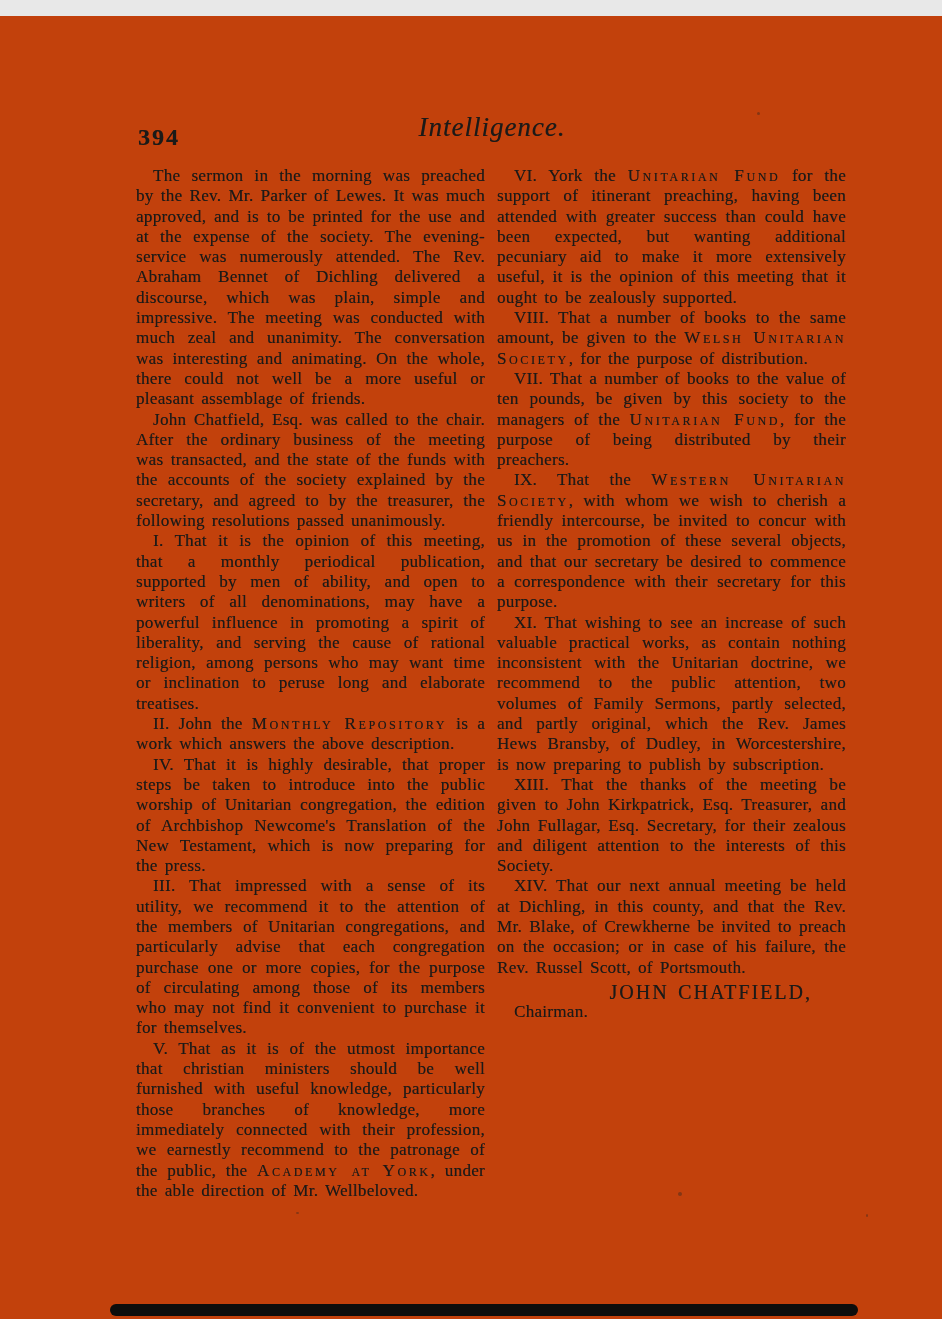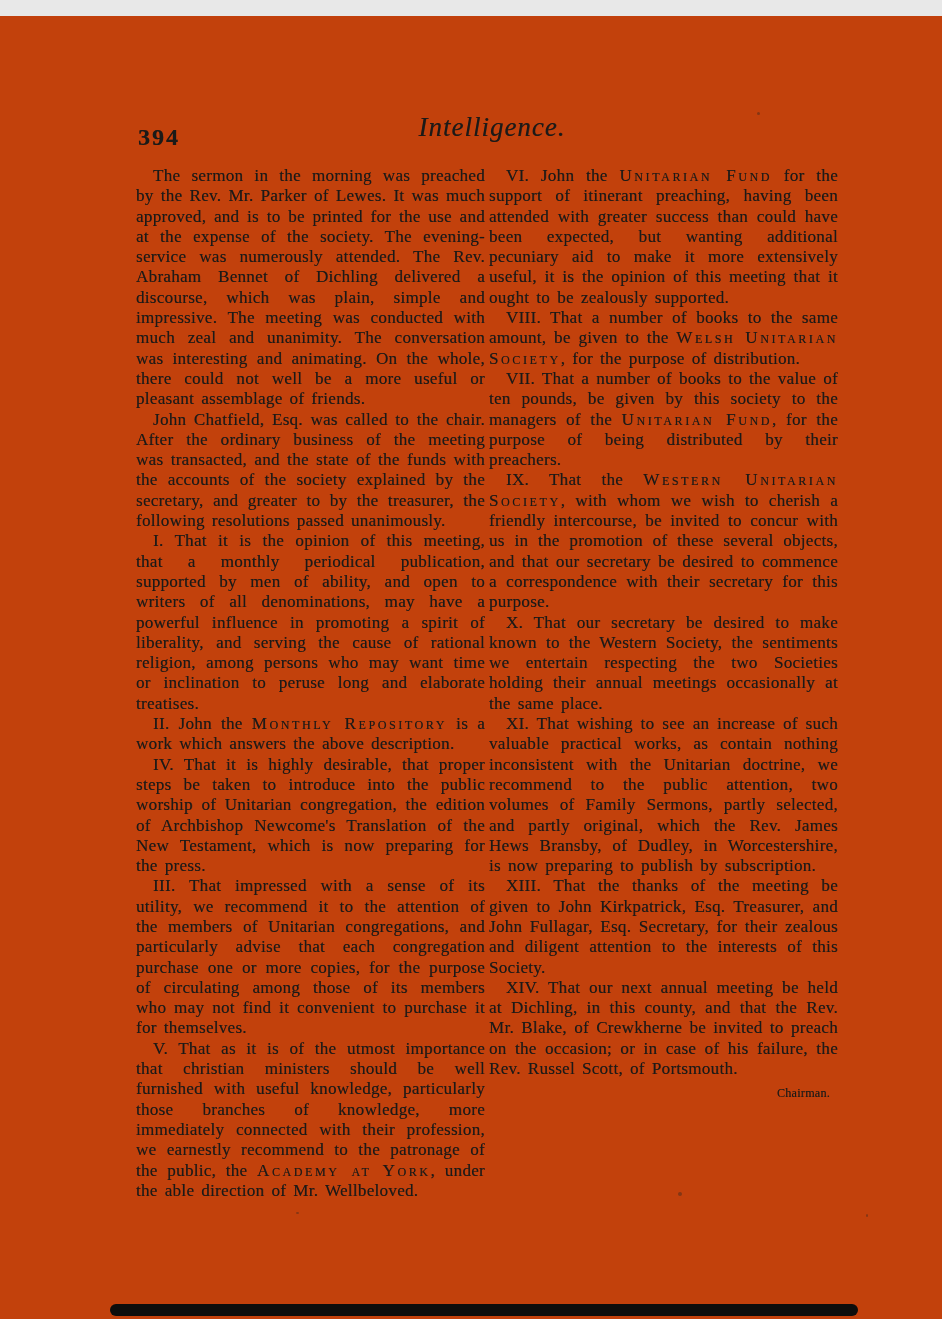--- a/index.html
+++ b/index.html
@@ -18,40 +18,40 @@
     text-shadow:0.3px 0.3px 0.5px rgba(30,28,25,.6);
   }
   .running-title{
     position:absolute;left:136px;top:96px;width:712px;
     text-align:center;font-style:italic;font-size:27px;
     letter-spacing:1px;
     text-shadow:0.3px 0.3px 0.5px rgba(30,28,25,.55);
   }
   .columns{
     position:absolute;left:136px;top:150px;width:712px;
-    display:flex;gap:4px;
+    display:flex;gap:12px;
   }
   .col{
     width:349px;
     font-size:17px;line-height:20.3px;
     text-align:justify;
     letter-spacing:0.3px;word-spacing:2.5px;
     text-shadow:0.3px 0.3px 0.45px rgba(30,28,25,.55);
   }
   .col p.para{margin:0;text-indent:17px;}
   .sc{font-variant:small-caps;letter-spacing:2.6px;}
   .it{}
   .signature-block{margin-top:4px;}
   .signature-name{
     text-align:right;padding-right:34px;
     font-size:20px;letter-spacing:2px;text-indent:0;
   }
   .signature-role{
-    text-align:right;padding-right:8px;
-    font-size:12px;text-indent:0;
+    text-align:left;padding-right:8px;
+    font-size:17px;text-indent:0;
   }
   .scan-bar{
     position:absolute;left:110px;top:1288px;
     width:748px;height:12px;background:#0d0d0c;
     border-radius:6px;
   }
   .speck{position:absolute;background:rgba(40,38,34,.4);border-radius:50%;}
   .speck.s1{left:757px;top:96px;width:3px;height:3px;}
   .speck.s2{left:678px;top:1176px;width:4px;height:4px;}
   .speck.s3{left:296px;top:1196px;width:3px;height:2px;}
@@ -62,39 +62,39 @@
 
 <div class="page">
 
   <div class="page-number">394</div>
 
   <div class="running-title">Intelligence.</div>
 
   <div class="columns">
     <div class="col">
         <p class="para"><span>The sermon in the morning was preached by the Rev. Mr. Parker of Lewes. It was much approved, and is to be printed for the use and at the expense of the society. The evening-service was numerously attended. The Rev. Abraham Bennet of Dichling delivered a discourse, which was plain, simple and impressive. The meeting was conducted with much zeal and unanimity. The conversation was interesting and animating. On the whole, there could not well be a more useful or pleasant assemblage of friends.</span></p>
-        <p class="para"><span>John Chatfield, Esq. was called to the chair. After the ordinary business of the meeting was transacted, and the state of the funds with the accounts of the society explained by the secretary, and greater to by the treasurer, the following resolutions passed unanimously.</span></p>
+        <p class="para"><span>John Chatfield, Esq. was called to the chair. After the ordinary business of the meeting was transacted, and the state of the funds with the accounts of the society explained by the secretary, and agreed to by the treasurer, the following resolutions passed unanimously.</span></p>
         <p class="para"><span>I. That it is the opinion of this meeting, that a monthly periodical publication, supported by men of ability, and open to writers of all denominations, may have a powerful influence in promoting a spirit of liberality, and serving the cause of rational religion, among persons who may want time or inclination to peruse long and elaborate treatises.</span></p>
         <p class="para"><span>II. John the </span><span class="sc">Monthly Repository</span><span> is a work which answers the above description.</span></p>
         <p class="para"><span>IV. That it is highly desirable, that proper steps be taken to introduce into the public worship of Unitarian congregation, the edition of Archbishop Newcome's Translation of the New Testament, which is now preparing for the press.</span></p>
         <p class="para"><span>III. That impressed with a sense of its utility, we recommend it to the attention of the members of Unitarian congregations, and particularly advise that each congregation purchase one or more copies, for the purpose of circulating among those of its members who may not find it convenient to purchase it for themselves.</span></p>
         <p class="para"><span>V. That as it is of the utmost importance that christian ministers should be well furnished with useful knowledge, particularly those branches of knowledge, more immediately connected with their profession, we earnestly recommend to the patronage of the public, the </span><span class="sc">Academy at York</span><span>, under the able direction of Mr. Wellbeloved.</span></p>
       </div>
 
     <div class="col">
 
-    <p class="para"><span>VI. John the </span><span class="sc">Unitarian Fund</span><span> for the support of itinerant preaching, having been attended with greater success than could have been expected, but wanting additional pecuniary aid to make it more extensively useful, it is the opinion of this meeting that it ought to be zealously supported.</span></p>
+    <p class="para"><span>VI. York the </span><span class="sc">Unitarian Fund</span><span> for the support of itinerant preaching, having been attended with greater success than could have been expected, but wanting additional pecuniary aid to make it more extensively useful, it is the opinion of this meeting that it ought to be zealously supported.</span></p>
         <p class="para"><span>VIII. That a number of books to the same amount, be given to the </span><span class="sc">Welsh Unitarian Society</span><span>, for the purpose of distribution.</span></p>
         <p class="para"><span>VII. That a number of books to the value of ten pounds, be given by this society to the managers of the </span><span class="sc">Unitarian Fund</span><span>, for the purpose of being distributed by their preachers.</span></p>
         <p class="para"><span>IX. That the </span><span class="sc">Western Unitarian Society</span><span>, with whom we wish to cherish a friendly intercourse, be invited to concur with us in the promotion of these several objects, and that our secretary be desired to commence a correspondence with their secretary for this purpose.</span></p>
-        <p class="para"><span>X. That our secretary be desired to make known to the Western Society, the sentiments we entertain respecting the two Societies holding their annual meetings occasionally at the same place.</span></p>
         <p class="para"><span>XI. That wishing to see an increase of such valuable practical works, as contain nothing inconsistent with the Unitarian doctrine, we recommend to the public attention, two volumes of Family Sermons, partly selected, and partly original, which the Rev. James Hews Bransby, of Dudley, in Worcestershire, is now preparing to publish by subscription.</span></p>
         <p class="para"><span>XIII. That the thanks of the meeting be given to John Kirkpatrick, Esq. Treasurer, and John Fullagar, Esq. Secretary, for their zealous and diligent attention to the interests of this Society.</span></p>
         <p class="para"><span>XIV. That our next annual meeting be held at </span><span class="it">Dichling</span><span>, in this county, and that the Rev. Mr. Blake, of Crewkherne be invited to preach on the occasion; or in case of his failure, the Rev. Russel Scott, of Portsmouth.</span></p>
         <div class="signature-block">
+          <p class="para signature-name">JOHN CHATFIELD,</p>
           <p class="para signature-role">Chairman.</p>
         </div>
       </div>
   </div>
 
   <div class="scan-bar"></div>
   <div class="speck s1"></div>
   <div class="speck s2"></div>
   <div class="speck s3"></div>
   <div class="speck s4"></div>

